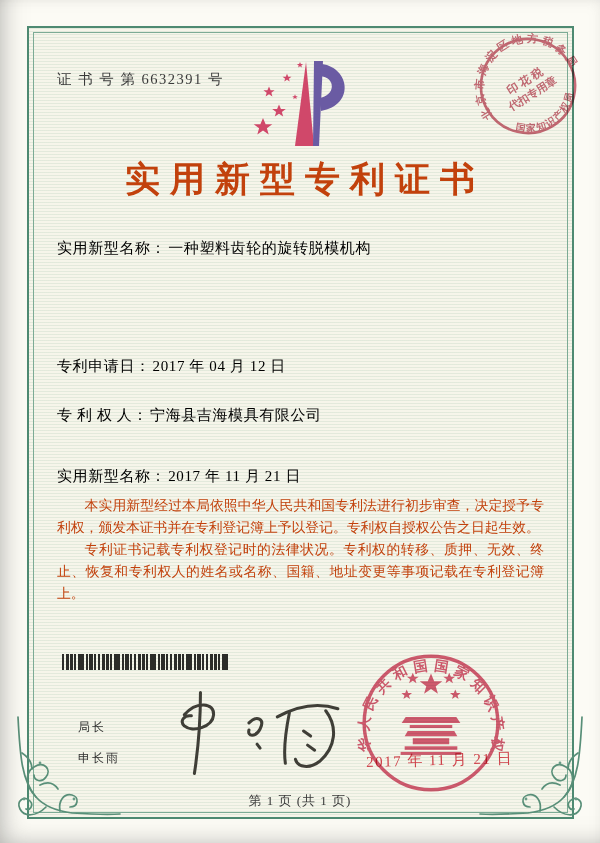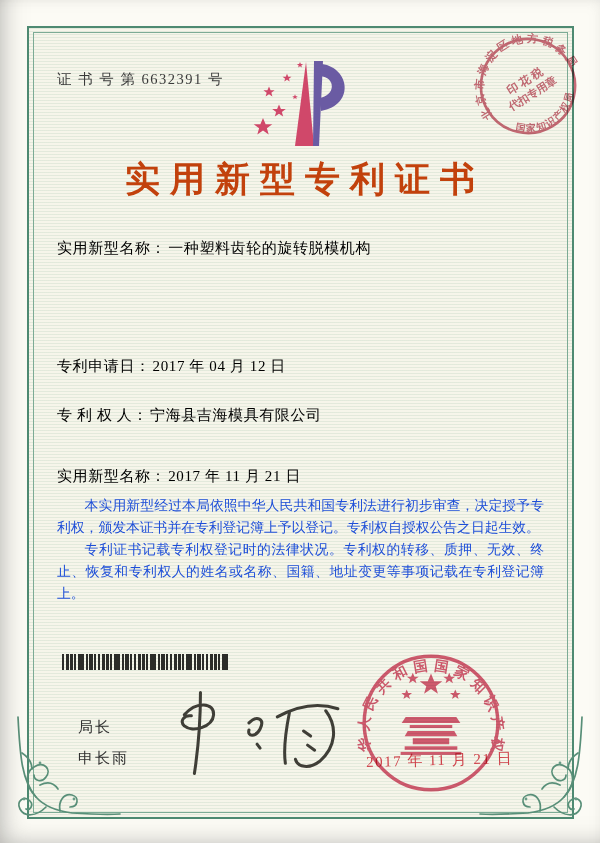--- a/index.html
+++ b/index.html
@@ -35,33 +35,33 @@
   .title{
     position:absolute;left:0;right:0;top:156px;z-index:3;text-align:center;
     font-size:35px;font-weight:700;letter-spacing:10px;text-indent:10px;color:#c2410c;
   }
   .field{position:absolute;left:57px;z-index:3;font-size:15px;letter-spacing:.6px;color:#000000;white-space:nowrap;}
   .f0{top:239px}.f1{top:287px}.f2{top:332px}.f3{top:357px}.f4{top:406px}.f5{top:467px}
   .field .val{margin-left:2px;}
 
   .body-text{
     position:absolute;left:57px;right:56px;top:495px;z-index:3;
-    font-size:13.8px;line-height:22px;text-align:justify;color:#1d4ed8;
+    font-size:13.8px;line-height:22px;text-align:justify;color:#c2410c;
   }
   .body-text p{margin:0;text-indent:2em;}
 
   .barcode{
     position:absolute;left:62px;top:654px;width:168px;height:16px;z-index:3;
     background-image:
       repeating-linear-gradient(90deg,#2c2c29 0 2px,transparent 2px 4px),
       repeating-linear-gradient(90deg,#2c2c29 0 1px,transparent 1px 6px),
       repeating-linear-gradient(90deg,#2c2c29 0 2px,transparent 2px 9px);
   }
 
-  .issuer{position:absolute;left:78px;top:712px;z-index:3;font-size:15px;letter-spacing:2px;color:#2f2f2f;line-height:31px;}
+  .issuer{position:absolute;left:78px;top:712px;z-index:3;font-size:12px;letter-spacing:2px;color:#2f2f2f;line-height:31px;}
   .signature{position:absolute;left:156px;top:688px;width:192px;height:90px;z-index:3;}
   .signature path{stroke:#3f3e37;stroke-width:3;fill:none;stroke-linecap:round;stroke-linejoin:round;}
 
   .seal-date{
     position:absolute;left:366px;top:751px;z-index:3;font-size:15px;letter-spacing:1.5px;
     color:#ce4049;transform:rotate(-1.5deg);white-space:nowrap;
   }
   .seal{position:absolute;left:350px;top:642px;width:162px;height:162px;z-index:4;mix-blend-mode:multiply;opacity:.92;}
 
   .footer{position:absolute;left:0;right:0;top:792px;z-index:3;text-align:center;font-size:13px;letter-spacing:1px;color:#3a3a3a;}
@@ -192,13 +192,14 @@
       <use href="#star5" transform="translate(104,52) scale(0.85)"></use>
       <path d="M55,74 L105,74 L109,80 L51,80 Z"></path>
       <rect x="59" y="82" width="42" height="3"></rect>
       <path d="M57,88 L103,88 L106,93 L54,93 Z"></path>
       <rect x="62" y="95" width="36" height="6"></rect>
       <rect x="54" y="103" width="52" height="3.5"></rect>
       <rect x="50" y="108.5" width="60" height="3"></rect>
     </g>
   </svg>
 
+  <div class="footer">第 1 页 (共 1 页)</div>
 </div>
 
 </body></html>

